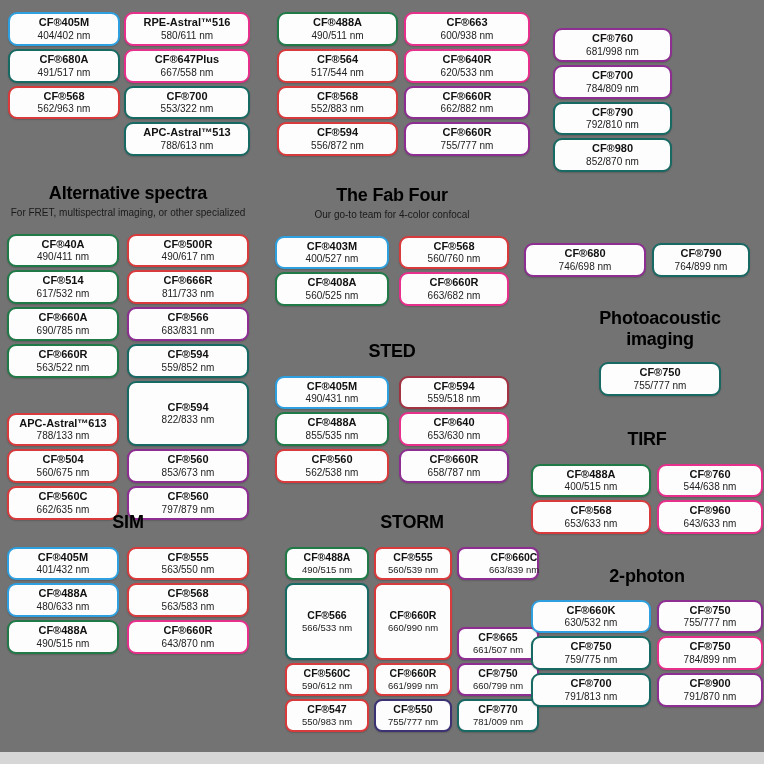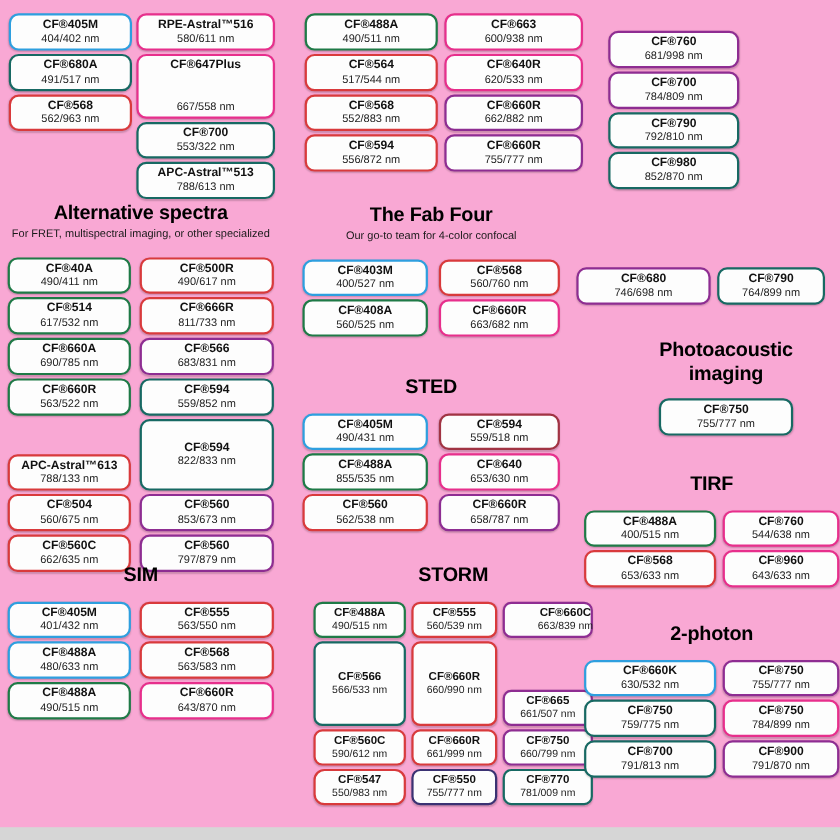--- a/index.html
+++ b/index.html
@@ -1,21 +1,21 @@
 <!DOCTYPE html>
 <html><head>
 <meta charset="utf-8">
 <style>
   * { box-sizing: border-box; }
   html, body { margin: 0; padding: 0; }
   body {
     width: 764px; height: 764px; background: #ffffff;
     font-family: "Liberation Sans", sans-serif;
   }
-  .canvas { position: relative; width: 764px; height: 764px; overflow: hidden; background: #f9a8d4; text-decoration: underline; }
+  .canvas { position: relative; width: 764px; height: 764px; overflow: hidden; background: #737373; text-decoration: underline; }
   .group { position: absolute; }
   .sec-title {
     font-size: 18px; font-weight: bold; color: #000; text-align: center;
     margin: 0; line-height: 1.15; letter-spacing: -0.2px;
   }
   .sec-sub {
     font-size: 10px; color: #1a1a1a; text-align: center;
     margin: 3px 0 0 0; line-height: 1.2; white-space: nowrap;
   }
   .pills { display: grid; row-gap: 3px; justify-content: center; }
@@ -101,21 +101,21 @@
         </div>
       </div>
   </section>
 
   <section class="group g1">
     <div class="pills">
         <div class="pill" style="border-color: rgb(231, 47, 140);">
           <div class="pill-name">RPE-Astral™516</div>
           <div class="pill-value">580/611 nm</div>
         </div>
-        <div class="pill" style="border-color: rgb(231, 47, 140); gap: 25px;">
+        <div class="pill" style="border-color: rgb(231, 47, 140);">
           <div class="pill-name">CF®647Plus</div>
           <div class="pill-value">667/558 nm</div>
         </div>
         <div class="pill" style="border-color: rgb(23, 105, 99);">
           <div class="pill-name">CF®700</div>
           <div class="pill-value">553/322 nm</div>
         </div>
         <div class="pill" style="border-color: rgb(23, 105, 99);">
           <div class="pill-name">APC-Astral™513</div>
           <div class="pill-value">788/613 nm</div>
@@ -364,21 +364,21 @@
           <div class="pill-value">590/612 nm</div>
         </div>
         <div class="pill" style="border-color: rgb(217, 58, 60);">
           <div class="pill-name">CF®660R</div>
           <div class="pill-value">661/999 nm</div>
         </div>
         <div class="pill" style="border-color: rgb(142, 45, 146);">
           <div class="pill-name">CF®750</div>
           <div class="pill-value">660/799 nm</div>
         </div>
-        <div class="pill" style="border-color: rgb(217, 58, 60); border-radius: 10px;">
+        <div class="pill" style="border-color: rgb(217, 58, 60);">
           <div class="pill-name">CF®547</div>
           <div class="pill-value">550/983 nm</div>
         </div>
         <div class="pill" style="border-color: rgb(59, 50, 115);">
           <div class="pill-name">CF®550</div>
           <div class="pill-value">755/777 nm</div>
         </div>
         <div class="pill" style="border-color: rgb(23, 105, 99);">
           <div class="pill-name">CF®770</div>
           <div class="pill-value">781/009 nm</div>

